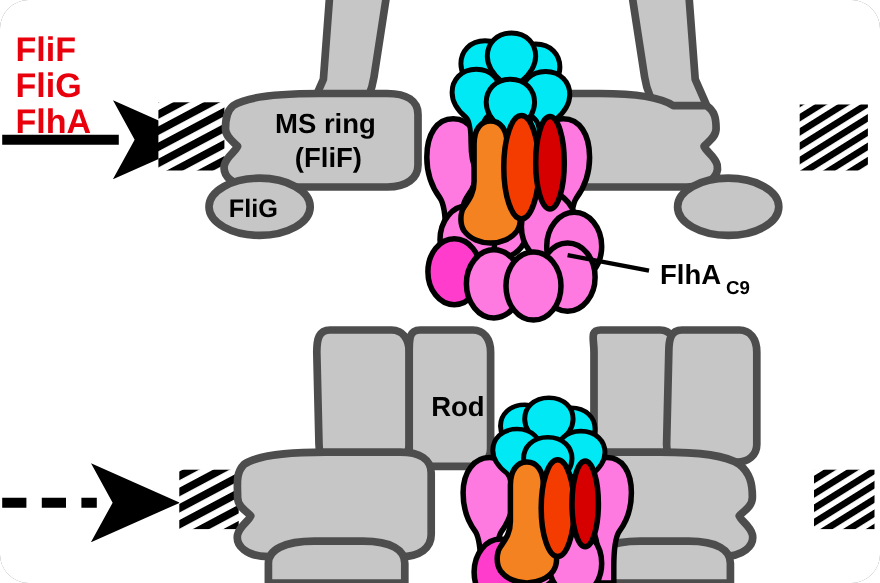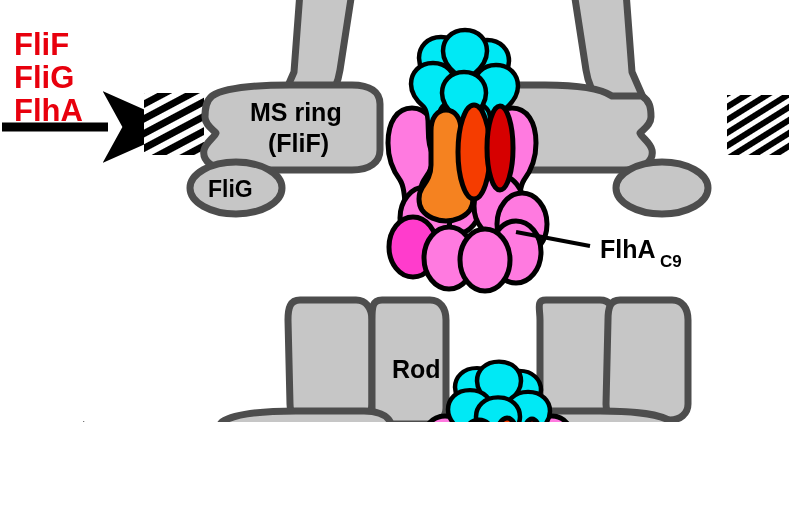--- a/index.html
+++ b/index.html
@@ -7,23 +7,24 @@
     margin: 0;
     padding: 0;
     background: #ffffff;
   }
   body {
     font-family: "Liberation Sans", sans-serif;
   }
   #stage {
     position: relative;
     width: 800px;
-    height: 422px;
+    height: 530px;
     background: #737373;
     overflow: hidden;
+    border-radius: 26px;
   }
   #stage svg {
     display: block;
   }
   .lbl {
     font-family: "Liberation Sans", sans-serif;
     font-weight: bold;
     fill: #000000;
   }
   .lbl-red {

